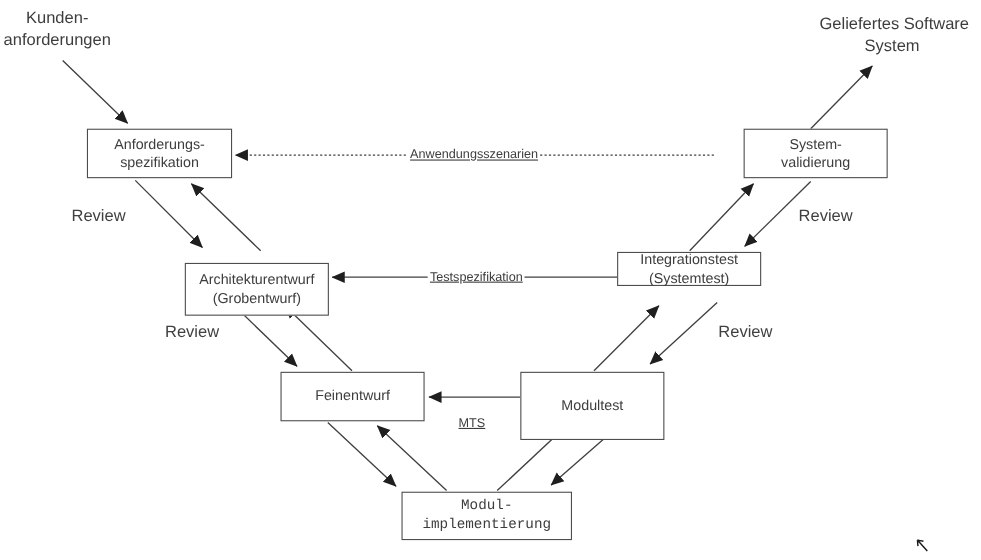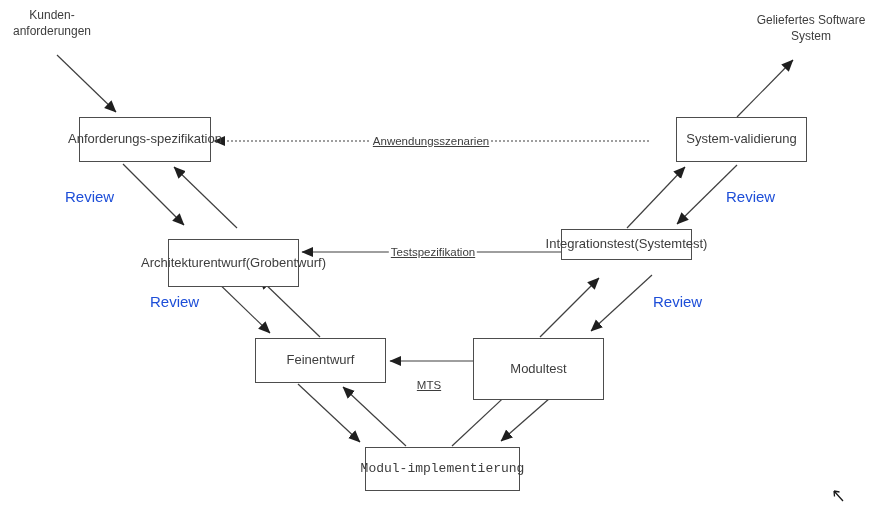--- a/index.html
+++ b/index.html
@@ -9,33 +9,33 @@
     background:#ffffff;
     font-family:"Liberation Sans", sans-serif;
     overflow:hidden;
   }
   #lines{position:absolute;left:0;top:0;width:892px;height:509px;}
   .node{
     position:absolute;
     box-sizing:border-box;
     border:1px solid #4d4d4d;
     background:#ffffff;
-    display:flex;flex-direction:row;
+    display:flex;flex-direction:column;
     align-items:center;justify-content:center;
     font-size:13px;line-height:1.3;color:#3d3d3d;
     text-align:center;
   }
   .corner-label{
     position:absolute;
-    font-size:12px;line-height:1.35;color:#3d3d3d;
+    font-size:15px;line-height:1.35;color:#3d3d3d;
     text-align:center;white-space:nowrap;
   }
   .review{
     position:absolute;
-    font-size:15px;color:#1d4ed8;
+    font-size:15px;color:#404040;
     white-space:nowrap;
   }
   .edge-label{
     position:absolute;
     transform:translate(-50%,-50%);
     background:#ffffff;
     font-size:11.5px;color:#3d3d3d;
     padding:0 2px;white-space:nowrap;text-decoration:underline;
   }
   #b-anforderung{left:79px;top:117px;width:132px;height:45px;}

